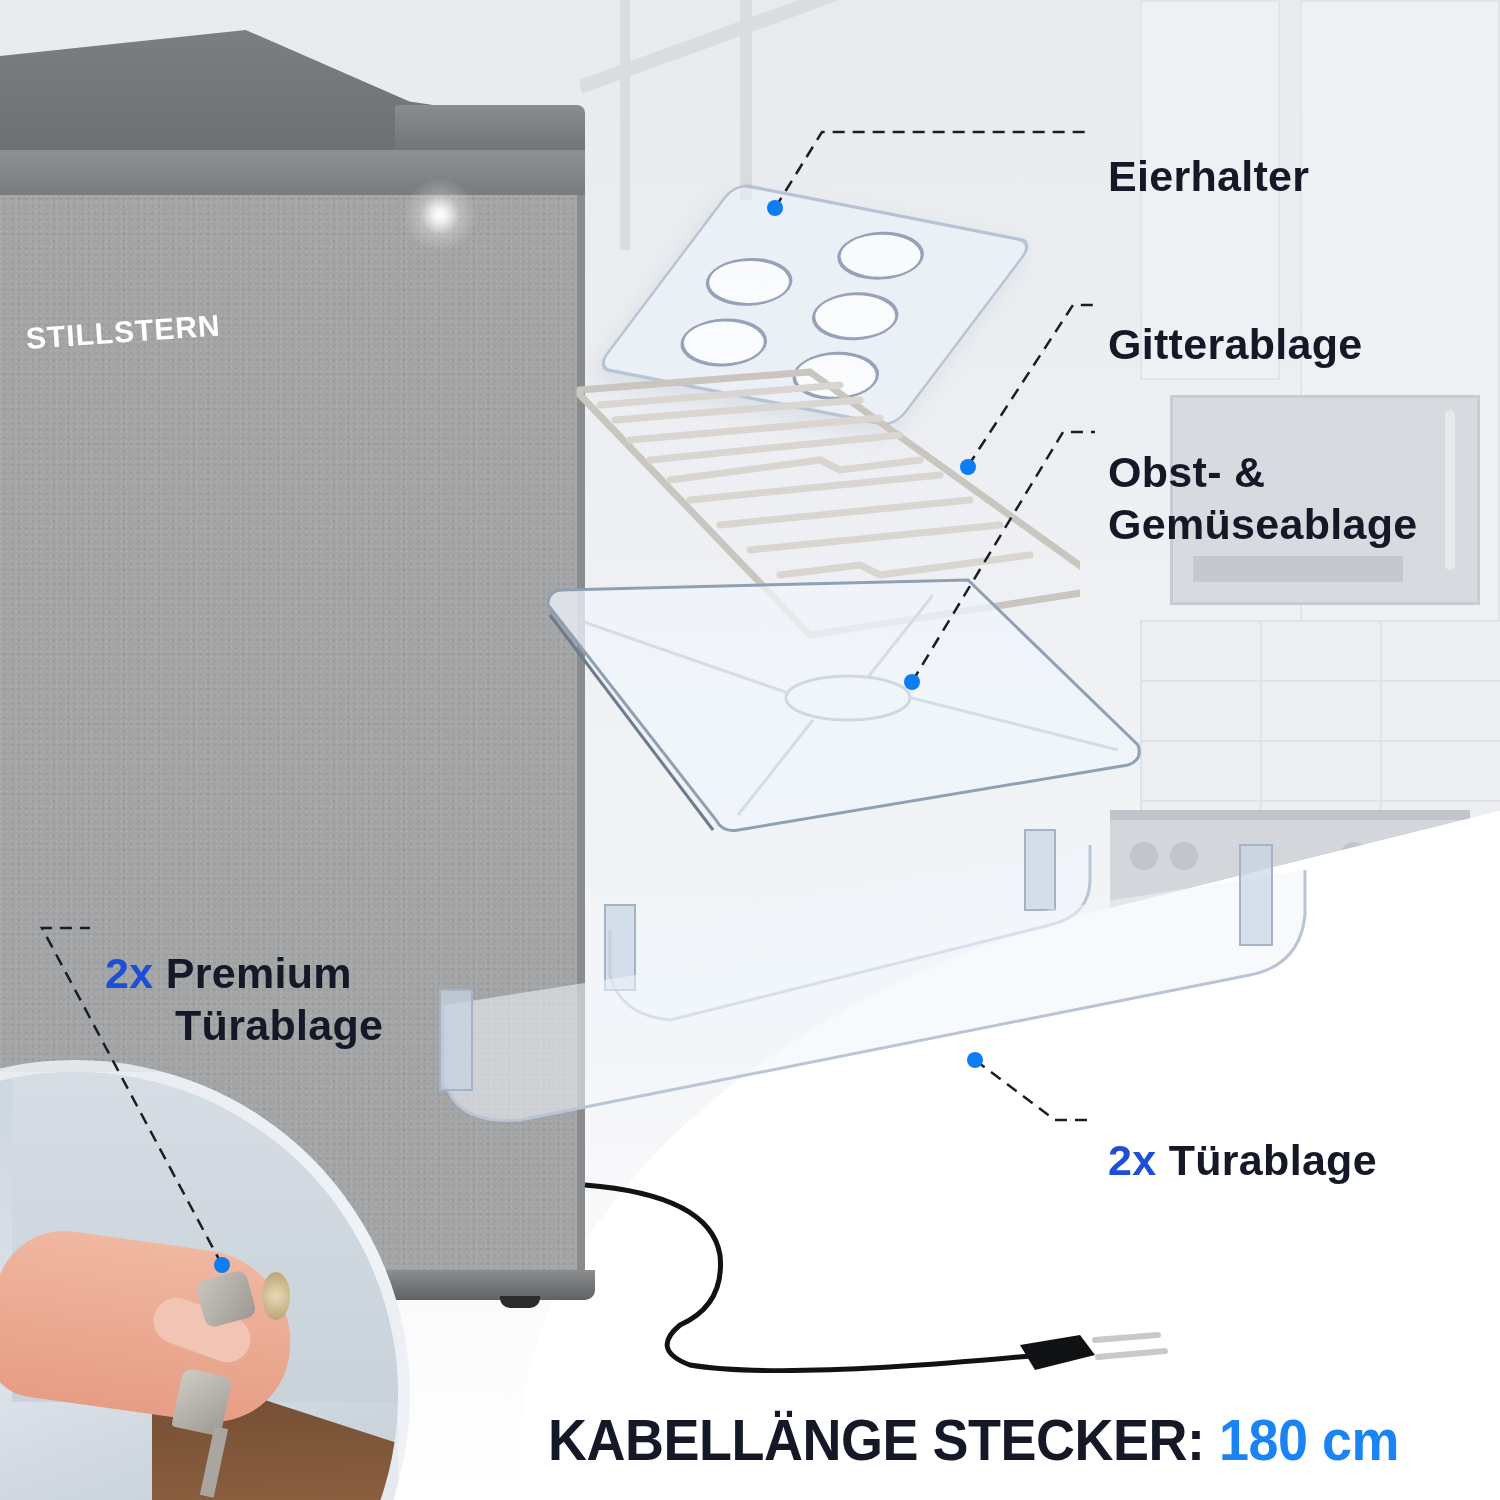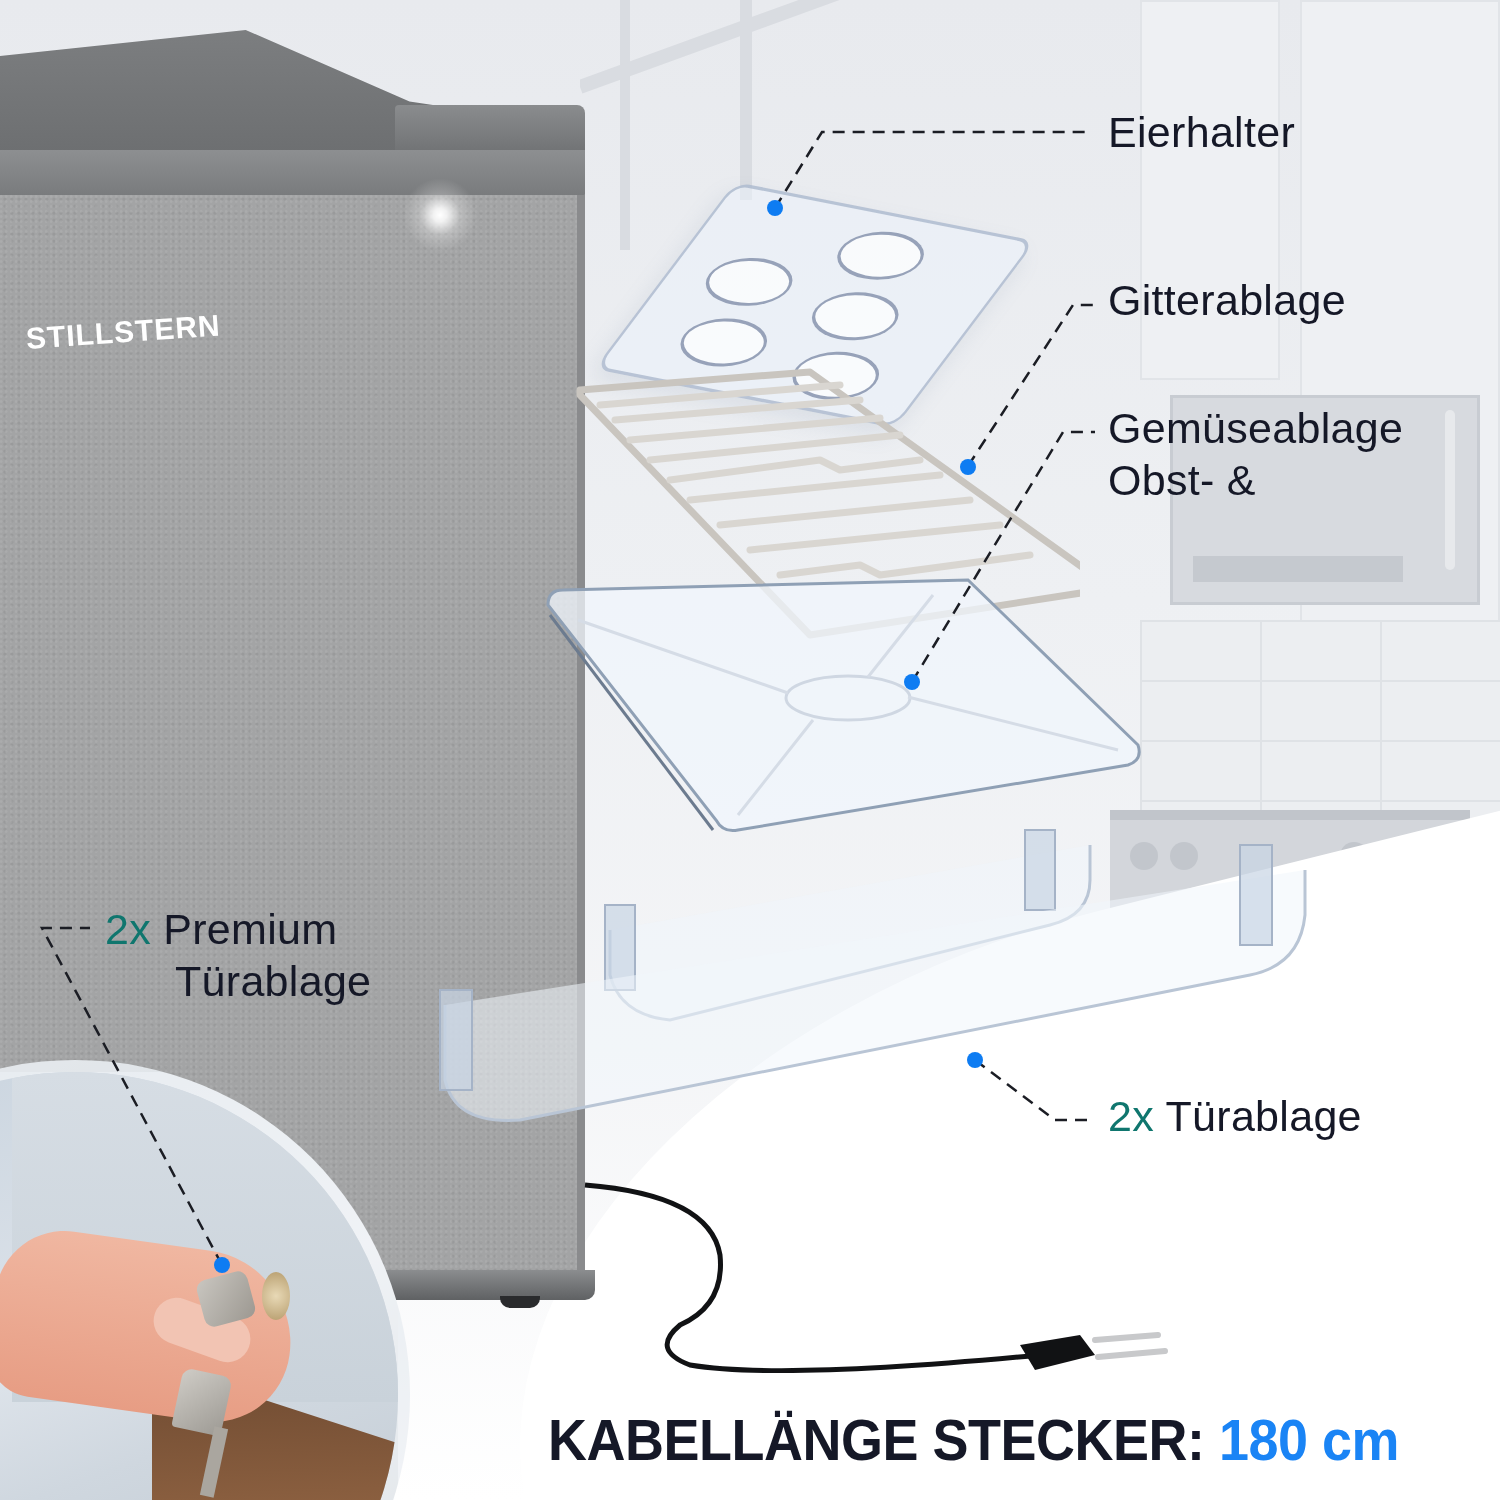--- a/index.html
+++ b/index.html
@@ -68,22 +68,22 @@
   .wire-shelf { left: 560px; top: 360px; width: 520px; height: 280px; }
   .glass-tray { left: 538px; top: 575px; width: 610px; height: 260px; }
   .door-shelf { left: 430px; top: 825px; width: 880px; height: 310px; }
 
   .cable { left: 580px; top: 1175px; width: 600px; height: 220px; }
 
   
   .callout-lines { left: 0; top: 0; width: 1500px; height: 1500px; pointer-events: none; }
   .dot { width: 16px; height: 16px; border-radius: 50%; background: #0e7cf2; }
 
-  .label { color: #151827; font-family: "Liberation Sans", sans-serif; font-weight: 400; font-size: 43px; line-height: 52px; letter-spacing: 0.3px; white-space: nowrap; }
-  .label .accent { color: #0f766e; }
+  .label { color: #151827; font-family: "Liberation Sans", sans-serif; font-weight: 700; font-size: 43px; line-height: 52px; letter-spacing: 0.3px; white-space: nowrap; margin-top: 44px; }
+  .label .accent { color: #1d4ed8; }
   .footer-text { left: 548px; top: 1408px; font-family: "Liberation Sans", sans-serif; font-weight: 700; font-size: 58px; line-height: 64px; color: #151827; letter-spacing: -0.5px; white-space: nowrap; transform: scaleX(0.93); transform-origin: left center; }
   .footer-text .accent { color: #1a84f5; }
 </style>
 </head>
 <body>
 
 <div class="abs kitchen">
   <div class="ceiling-lamp" style="left:40px;top:0;width:10px;height:250px;"></div>
   <div class="ceiling-lamp" style="left:0;top:80px;width:360px;height:14px;transform:rotate(-20deg);transform-origin:left;"></div>
   <div class="ceiling-lamp" style="left:160px;top:0;width:12px;height:200px;"></div>
@@ -183,22 +183,22 @@
 
 <div class="abs dot" style="left:767px;top:200px;"></div>
 <div class="abs dot" style="left:960px;top:459px;"></div>
 <div class="abs dot" style="left:904px;top:674px;"></div>
 <div class="abs dot" style="left:214px;top:1257px;"></div>
 <div class="abs dot" style="left:967px;top:1052px;"></div>
 
 <div class="abs label" style="left:1108px;top:106px;">Eierhalter</div>
 <div class="abs label" style="left:1108px;top:274px;">Gitterablage</div>
 <div class="abs label" style="left:1108px;top:402px;">
+  <div>Obst- &amp;</div>
   <div>Gemüseablage</div>
-  <div>Obst- &amp;</div>
 </div>
 <div class="abs label" style="left:105px;top:903px;">
   <div><span class="accent">2x</span> <span>Premium</span></div>
   <div style="padding-left:70px;">Türablage</div>
 </div>
 <div class="abs label" style="left:1108px;top:1090px;text-align:center;">
   <span class="accent">2x</span> <span>Türablage</span>
 </div>
 
 <div class="abs footer-text">

